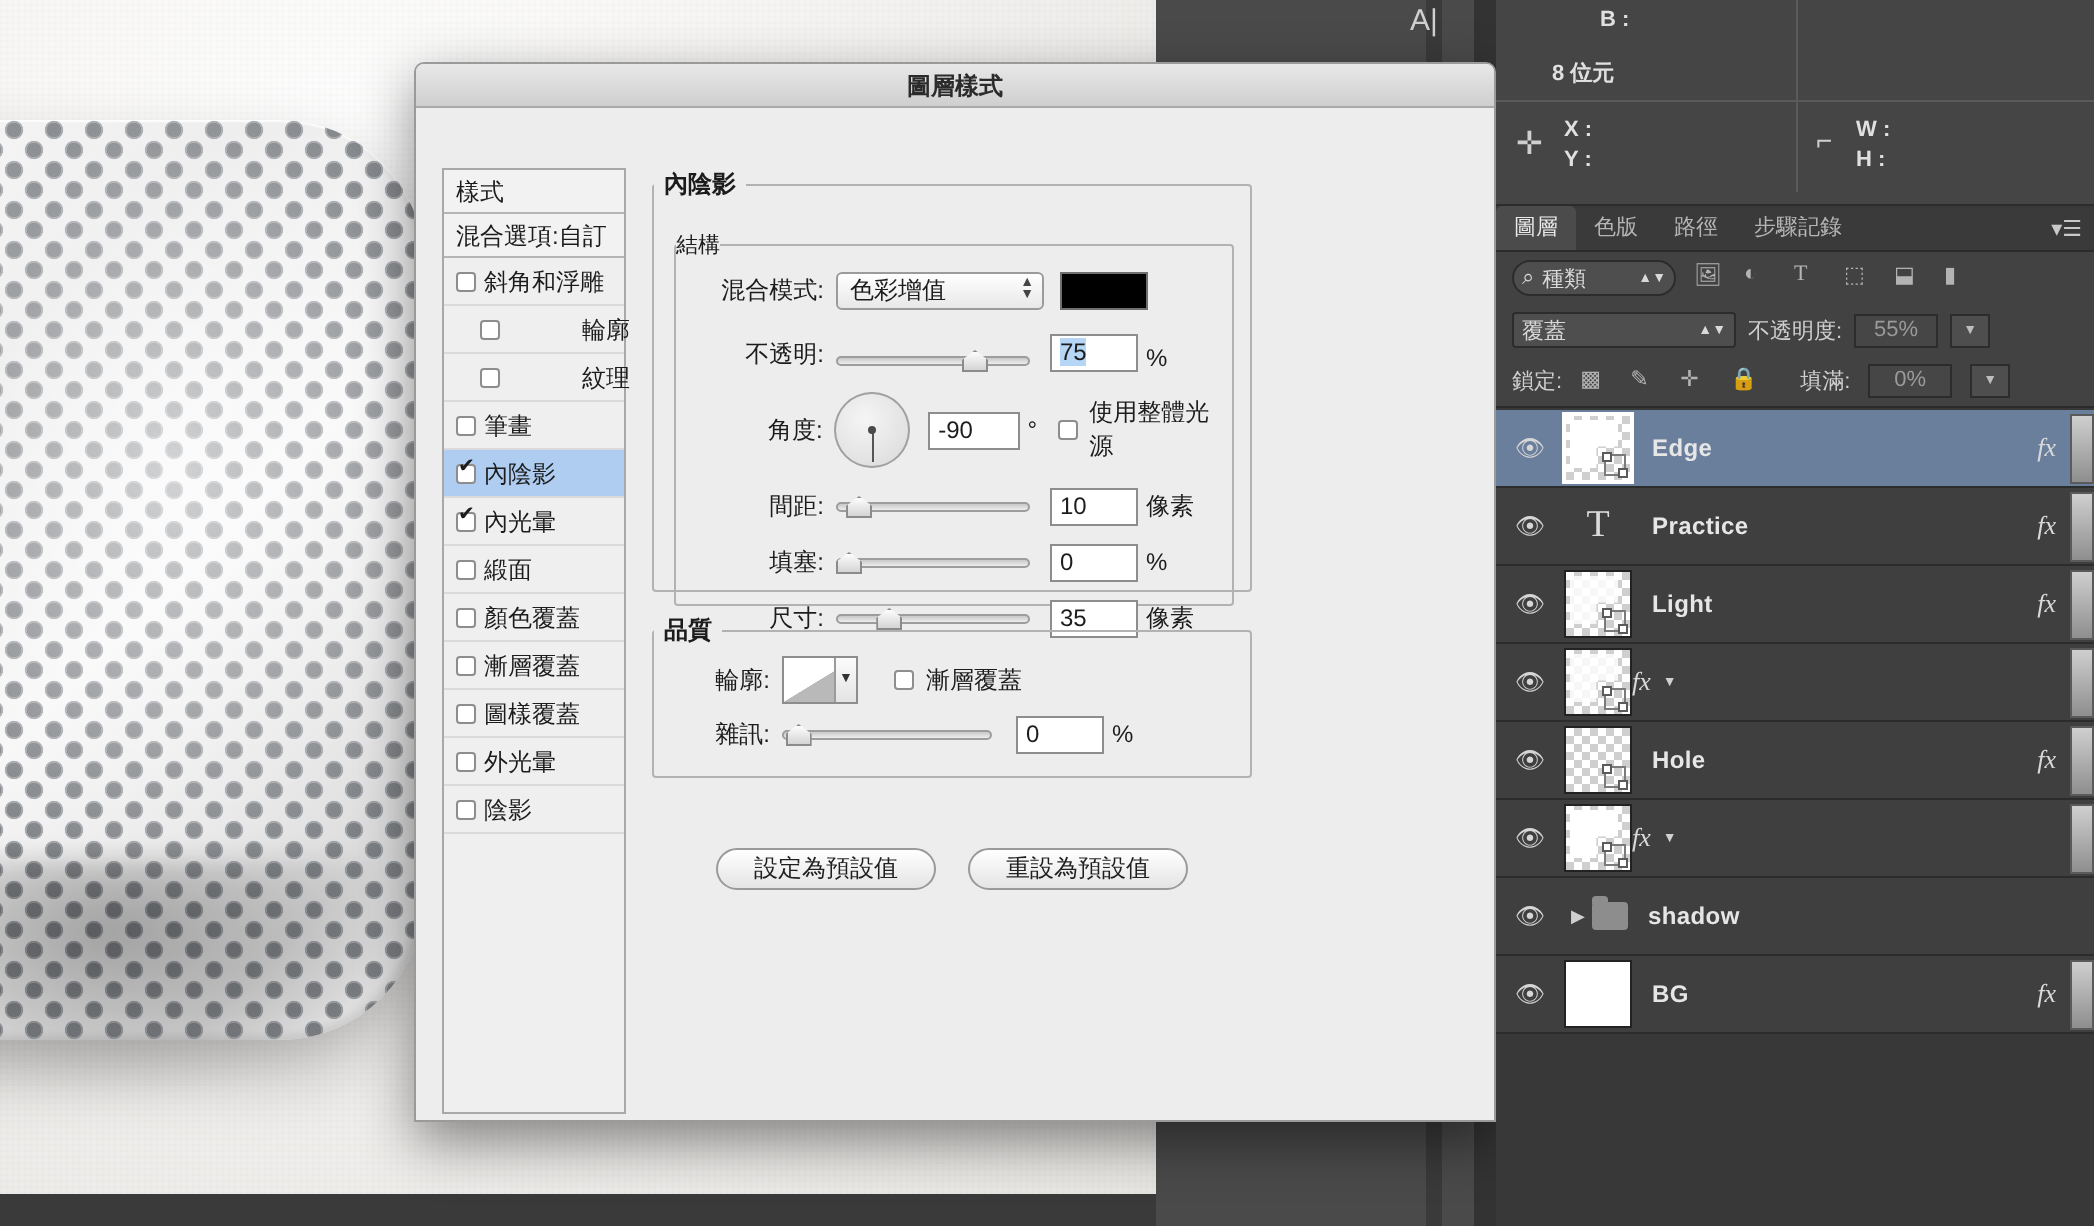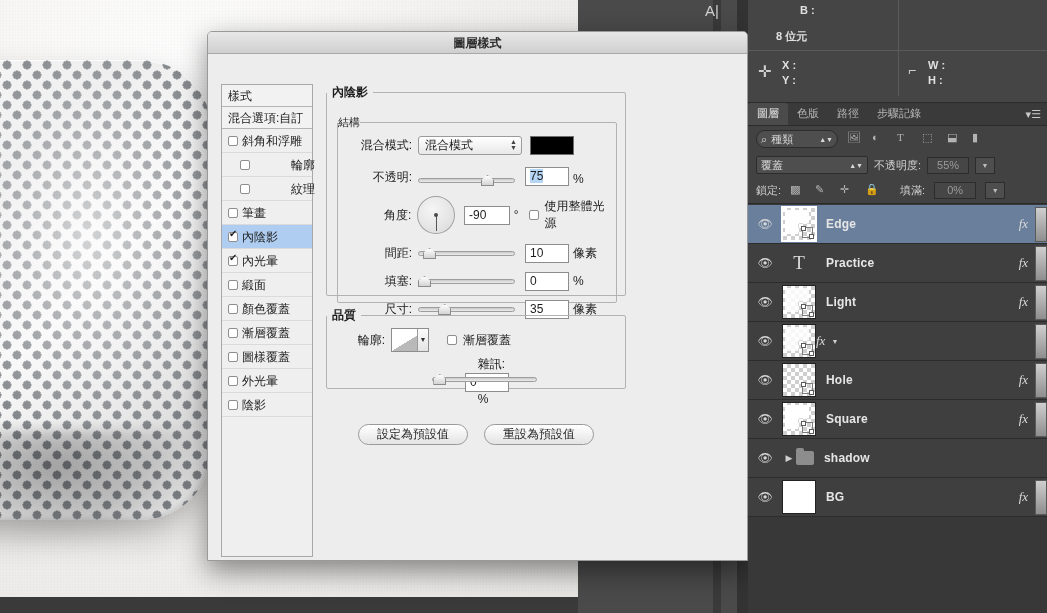--- a/index.html
+++ b/index.html
@@ -496,21 +496,21 @@
 
         <fieldset class="grp g-innershadow">
           <legend>內陰影</legend>
 
           <fieldset class="g-struct">
             <legend>結構</legend>
 
             <div class="row" style="margin:4px 0 0 0;">
               <div class="lbl" style="width:74px;">混合模式:</div>
               <div class="sel" style="width:104px; margin-left:6px;">
-                <span>混合模式</span>
+                <span>色彩增值</span>
                 <span class="arrows">▲<br>▼</span>
               </div>
               <div class="swatch" style="margin-left:8px;"></div>
             </div>
 
             <div class="row" style="margin:8px 0 0 0;align-items:flex-end;">
               <div class="lbl" style="width:74px;">不透明:</div>
               <div class="slider" style="margin-left:6px;">
                 <div class="track"></div>
                 <div class="knob" id="knob-opacity" style="left: 63px;"></div>
@@ -568,21 +568,21 @@
 
           <div class="row" style="margin:2px 0 0 10px; height:28px;">
             <div class="lbl" style="width:48px;">輪廓:</div>
             <div class="contour-box" style="margin-left:6px;">
               <div class="contour-arrow">▼</div>
             </div>
             <div class="cb" id="cb-aa" style="margin-left:18px;"></div>
             <div style="margin-left:6px; font-size:12px;">漸層覆蓋</div>
           </div>
 
-          <div class="row" style="margin:2px 0 0 10px;flex-direction:column;">
+          <div class="row" style="margin:2px 0 0 10px;">
             <div class="lbl" style="width:48px;">雜訊:</div>
             <div class="slider" style="margin-left:6px; width:105px;">
               <div class="track"></div>
               <div class="knob" id="knob-noise" style="left: 1.84px;"></div>
             </div>
             <div class="num" style="margin-left:12px;">0</div>
             <div class="unit" style="margin-left:4px;">%</div>
           </div>
         </fieldset>
       </div>
@@ -726,21 +726,20 @@
           <div class="fx-caret">▼</div>
           <div class="scroll-nub"></div>
         </div>
         <div class="layer-row">
           <div class="eye">👁</div>
           <div class="layer-thumb">
             <div class="thumb-checker"></div>
             <div class="thumb-shape"></div>
             <div class="thumb-vec"></div>
           </div>
-          <div class="layer-name">Square</div>
           <div class="fx-mark">fx</div>
           <div class="fx-caret">▼</div>
           <div class="scroll-nub"></div>
         </div>
         <div class="layer-row group">
           <div class="eye">👁</div>
           <div class="disclosure">▶</div>
           <div class="folder-ico"></div>
           <div class="layer-name">shadow</div>
         </div>

